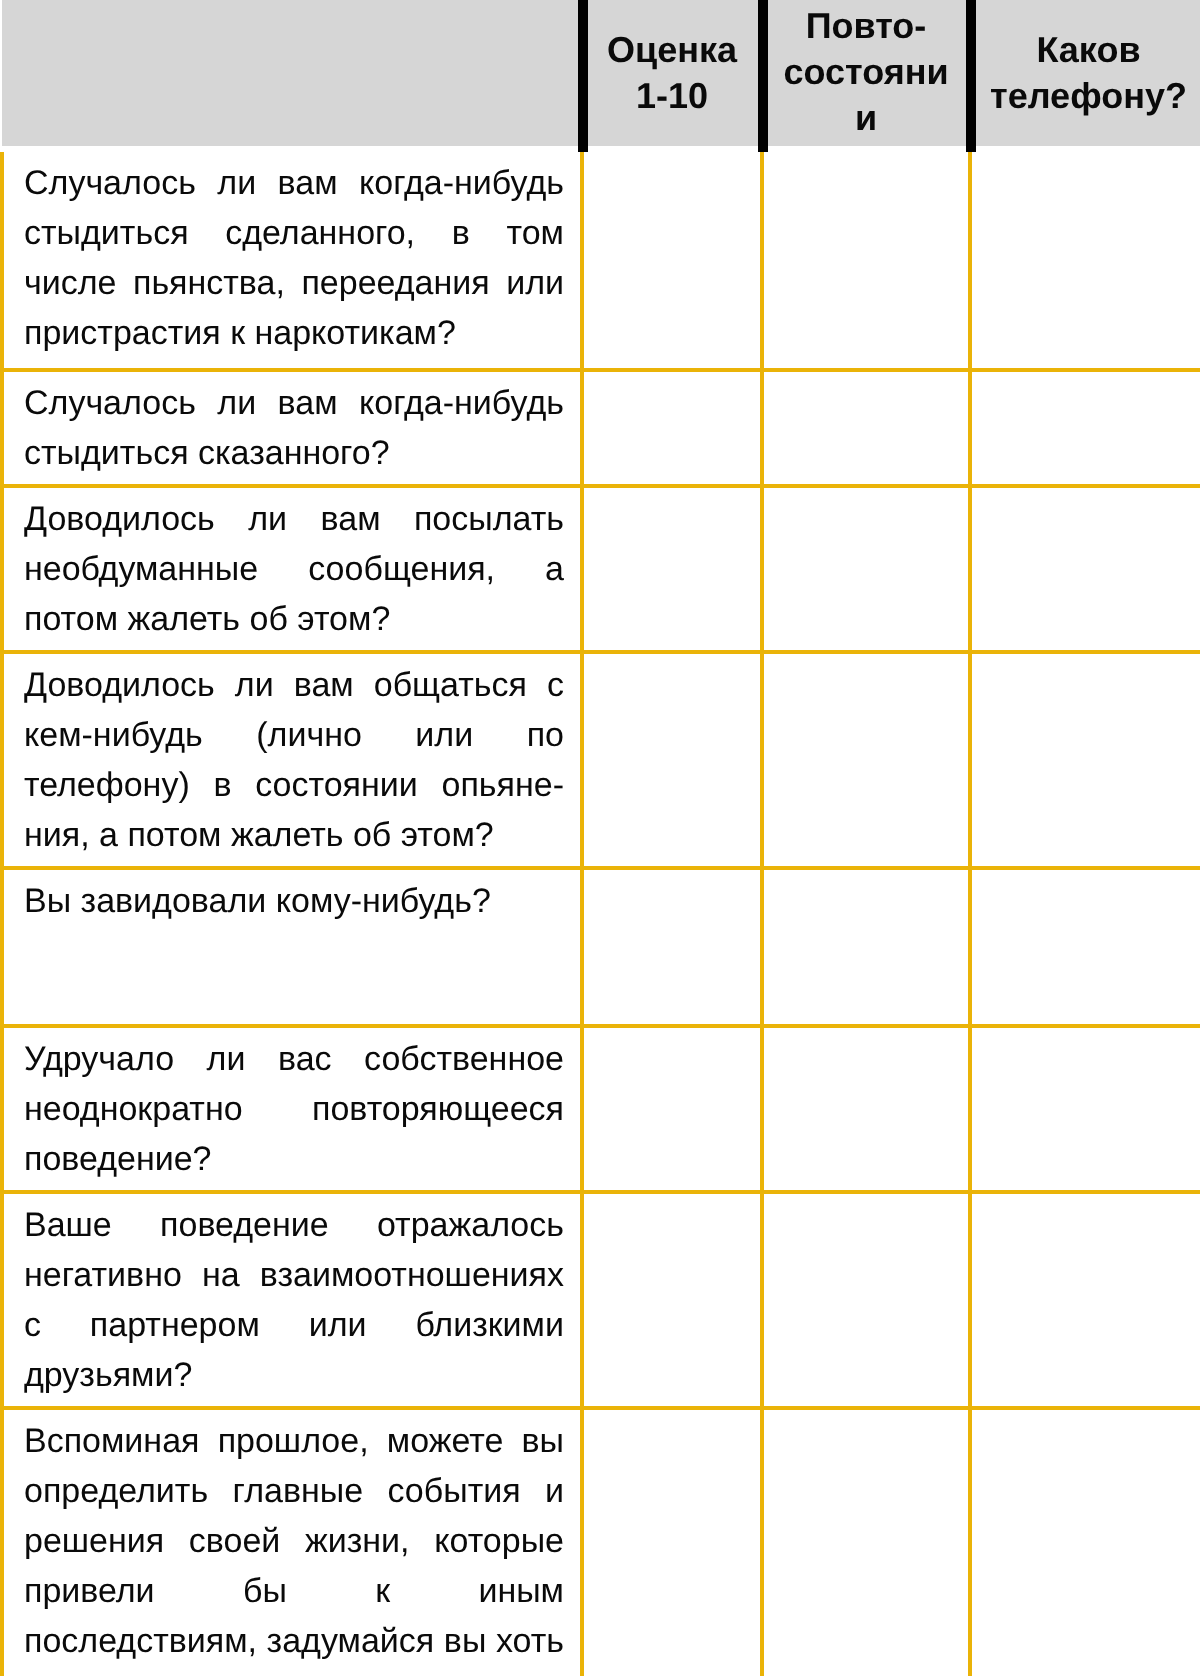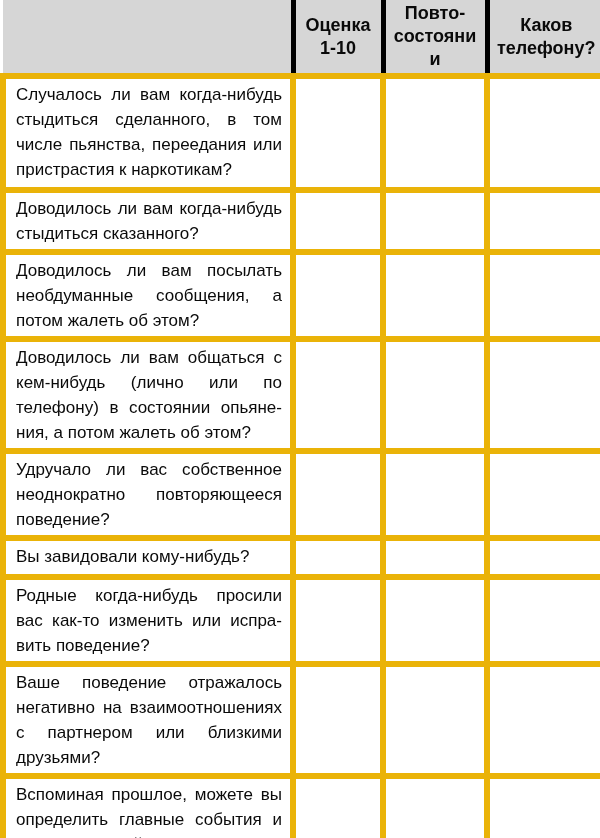--- a/index.html
+++ b/index.html
@@ -37,21 +37,21 @@
     padding: 2px 4px;
     border-bottom: 3px solid #ffffff;
     hyphens: manual;
     overflow-wrap: break-word;
   }
   thead th + th {
     border-left: 5px solid #000000;
   }
 
   tbody td {
-    border: 6px solid #eab308;
+    border: 2px solid #eab308;
     background: #ffffff;
     vertical-align: top;
     padding: 3px 8px 3px 10px;
     font-size: 17px;
     line-height: 25px;
   }
   tbody td.q {
     text-align: justify;
     hyphens: manual;
   }
@@ -85,51 +85,45 @@
       </tr>
     </thead>
     <tbody>
       <tr>
         <td class="q">Случалось ли вам когда-нибудь стыдиться сделанного, в том числе пьянства, переедания или пристрастия к наркотикам?</td>
         <td></td>
         <td></td>
         <td></td>
       </tr>
       <tr>
-        <td class="q">Доводилось ли вам когда-нибудь стыдиться сказанного?</td>
+        <td class="q">Случалось ли вам когда-нибудь стыдиться сказанного?</td>
         <td></td>
         <td></td>
         <td></td>
       </tr>
       <tr>
         <td class="q">Доводилось ли вам посылать необдуманные сообщения, а потом жалеть об этом?</td>
         <td></td>
         <td></td>
         <td></td>
       </tr>
       <tr>
         <td class="q">Доводилось ли вам общаться с кем-нибудь (лично или по телефону) в состоянии опьяне­ния, а потом жалеть об этом?</td>
         <td></td>
         <td></td>
         <td></td>
       </tr>
       <tr>
-        <td class="q">Удручало ли вас собственное неоднократно повторяющееся поведение?</td>
-        <td></td>
-        <td></td>
-        <td></td>
-      </tr>
-      <tr>
         <td class="q">Вы завидовали кому-нибудь?</td>
         <td></td>
         <td></td>
         <td></td>
       </tr>
       <tr>
-        <td class="q">Родные когда-нибудь просили вас как-то изменить или испра­вить поведение?</td>
+        <td class="q">Удручало ли вас собственное неоднократно повторяющееся поведение?</td>
         <td></td>
         <td></td>
         <td></td>
       </tr>
       <tr>
         <td class="q">Ваше поведение отражалось негативно на взаимоотноше­ниях с партнером или близки­ми друзьями?</td>
         <td></td>
         <td></td>
         <td></td>
       </tr>

